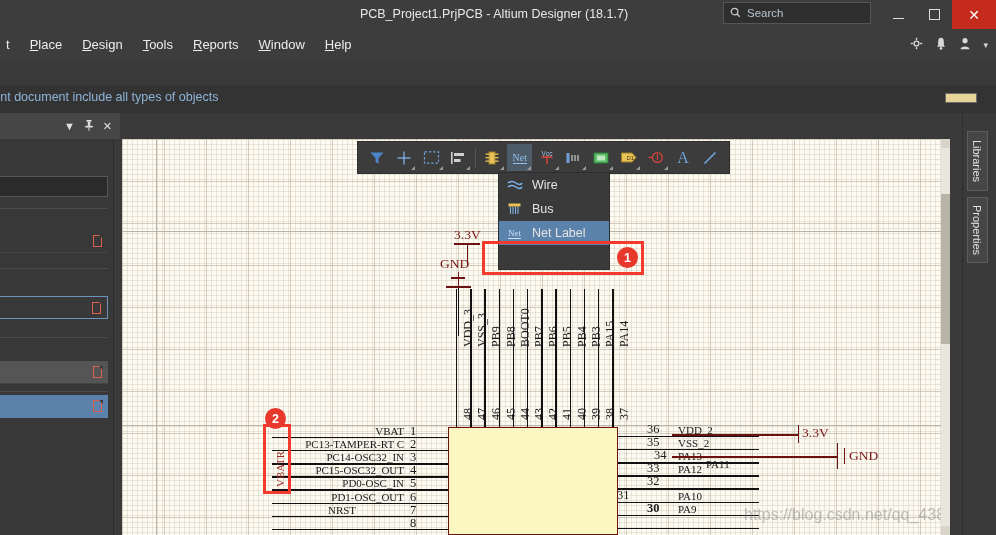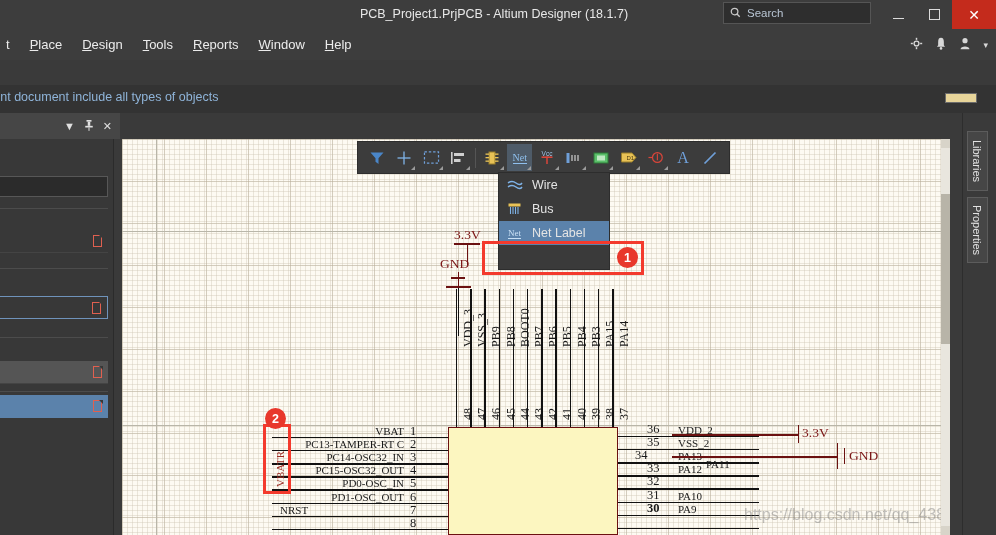--- a/index.html
+++ b/index.html
@@ -417,45 +417,45 @@
         <div class="wire" style="left: 150px; top: 337.3px; width: 176px;"></div>
         <div class="pinlbl" style="left: 158px; top: 325.3px; width: 124px; text-align: right;">PC15-OSC32_OUT</div>
         <div class="pinnum" style="left: 288px; top: 324.3px;">4</div>
         <div class="wire" style="left: 150px; top: 350.4px; width: 176px;"></div>
         <div class="pinlbl" style="left: 158px; top: 338.4px; width: 124px; text-align: right;">PD0-OSC_IN</div>
         <div class="pinnum" style="left: 288px; top: 337.4px;">5</div>
         <div class="wire" style="left: 150px; top: 363.5px; width: 176px;"></div>
         <div class="pinlbl" style="left: 158px; top: 351.5px; width: 124px; text-align: right; padding-left: 9px;">PD1-OSC_OUT</div>
         <div class="pinnum" style="left: 288px; top: 350.5px;">6</div>
         <div class="wire" style="left: 150px; top: 376.6px; width: 176px;"></div>
-        <div class="pinlbl" style="left: 158px; top: 364.6px; width: 124px; text-align: left;">NRST</div>
+        <div class="pinlbl" style="left: 158px; top: 364.6px; width: 124px; text-align: center;">NRST</div>
         <div class="pinnum" style="left: 288px; top: 363.6px;">7</div>
         <div class="wire" style="left: 150px; top: 389.7px; width: 176px;"></div>
         <div class="pinnum" style="left: 288px; top: 376.7px;">8</div>
       </div>
 
     <div id="right-pins">
         <div class="wire" style="left: 496px; top: 297px; width: 141px;"></div>
         <div class="pinlbl" style="left: 556px; top: 285px;">VDD_2</div>
         <div class="pinnum" style="left: 525px; top: 283px;">36</div>
         <div class="wire" style="left: 496px; top: 310.1px; width: 141px;"></div>
         <div class="pinlbl" style="left: 556px; top: 298.1px;">VSS_2</div>
         <div class="pinnum" style="left: 525px; top: 296.1px;">35</div>
         <div class="wire" style="left: 496px; top: 323.2px; width: 141px;"></div>
         <div class="pinlbl" style="left: 556px; top: 311.2px;">PA13</div>
-        <div class="pinnum" style="left: 513px; top: 309.2px; text-align: right;">34</div>
+        <div class="pinnum" style="left: 532px; top: 309.2px; text-align: right;">34</div>
         <div class="wire" style="left: 496px; top: 336.3px; width: 141px;"></div>
         <div class="pinlbl" style="left: 556px; top: 324.3px;">PA12</div>
         <div class="pinnum" style="left: 525px; top: 322.3px;">33</div>
         <div class="wire" style="left: 496px; top: 349.4px; width: 141px;"></div>
         <div class="pinlbl" style="left: 556px; top: 319px; padding-left: 28px;">PA11</div>
         <div class="pinnum" style="left: 525px; top: 335.4px;">32</div>
         <div class="wire" style="left: 496px; top: 362.5px; width: 141px;"></div>
         <div class="pinlbl" style="left: 556px; top: 350.5px;">PA10</div>
-        <div class="pinnum" style="left: 525px; top: 348.5px;">31</div>
+        <div class="pinnum" style="left: 495px; top: 348.5px;">31</div>
         <div class="wire" style="left: 496px; top: 375.6px; width: 141px;"></div>
         <div class="pinlbl" style="left: 556px; top: 363.6px;">PA9</div>
         <div class="pinnum" style="left: 525px; top: 361.6px; font-weight: bold;">30</div>
         <div class="wire" style="left: 496px; top: 388.7px; width: 141px;"></div>
         <div class="pinnum" style="left: 525px; top: 397px;">29</div>
       </div>
 
     <div class="wire-r" style="left:550px; top:295px; width:127px; height:1.6px;"></div>
     <div class="wire-rv" style="left:676px; top:286px; height:18px;"></div>
     <div class="netlbl" style="left:680px; top:286px;">3.3V</div>

